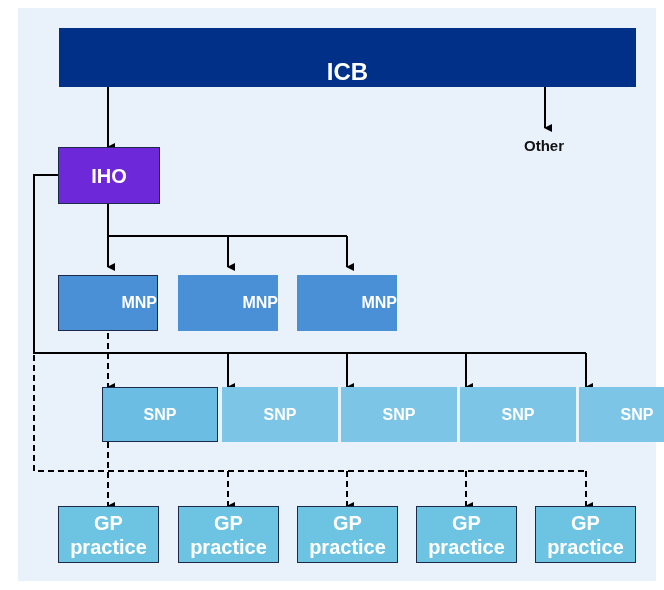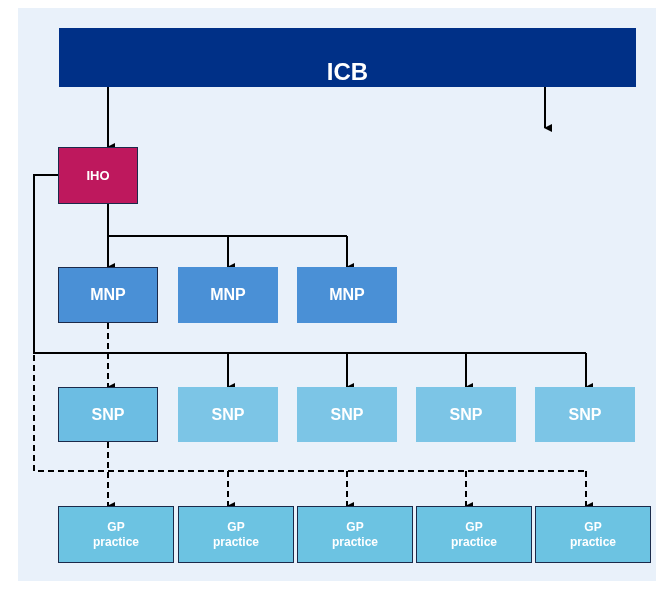--- a/index.html
+++ b/index.html
@@ -1,25 +1,25 @@
 <!DOCTYPE html>
 <html><head>
 <meta charset="utf-8">
 <style>
   html,body{margin:0;padding:0;background:#ffffff;}
   body{width:664px;height:590px;position:relative;overflow:hidden;font-family:"Liberation Sans",sans-serif;}
   #panel{position:absolute;left:18px;top:8px;width:638px;height:573px;background:#e9f1fa;}
   .box{position:absolute;display:flex;align-items:center;justify-content:center;text-align:center;color:#ffffff;font-weight:bold;box-sizing:border-box;line-height:1.2;}
   #icb{left:59px;top:28px;width:577px;height:59px;background:#003087;font-size:24px;align-items:flex-end;}
-  #iho{left:58px;top:147px;width:80px;height:57px;background:#be185d;border:1.5px solid #1b2a4a;font-size:13px;}
-  .mnp{top:267px;width:100px;height:56px;background:#4a90d6;font-size:16px;}
+  #iho{left:58px;top:147px;width:102px;height:57px;background:#6d28d9;border:1.5px solid #1b2a4a;font-size:20px;}
+  .mnp{top:275px;width:100px;height:56px;background:#4a90d6;font-size:16px;justify-content:flex-end;}
   .mnp.first{border:1.5px solid #1b2a4a;}
-  .snp{top:387px;width:100px;height:55px;background:#7cc5e6;font-size:16px;}
+  .snp{top:387px;width:116px;height:55px;background:#7cc5e6;font-size:16px;margin-left:44px;}
   .snp.first{background:#6cbde3;border:1.5px solid #1b2a4a;}
-  .gp{top:506px;width:116px;height:57px;background:#6cc3e2;border:1.5px solid #1b2a4a;font-size:12px;}
+  .gp{top:506px;width:101px;height:57px;background:#6cc3e2;border:1.5px solid #1b2a4a;font-size:20px;}
   #other{position:absolute;left:474px;top:136px;width:140px;text-align:center;font-weight:bold;font-size:15px;color:#111;line-height:1.3;}
   svg#lines{position:absolute;left:0;top:0;}
 </style>
 </head>
 <body>
 
 <div id="panel"></div>
 
 <svg id="lines" width="664" height="590">
   <defs>
@@ -55,20 +55,21 @@
     <line x1="466" y1="471" x2="466" y2="506" marker-end="url(#arr)"></line>
     <line x1="586" y1="471" x2="586" y2="506" marker-end="url(#arr)"></line>
   </g>
 </svg>
 
 <div id="icb" class="box">
   <span>ICB</span>
 </div>
 
 <div id="other">
+  <div>Other</div>
 </div>
 
 <div id="iho" class="box">
   <span>IHO</span>
 </div>
 
 <div class="box mnp first" style="left:58px;">
     <span>MNP</span>
   </div>
 <div class="box mnp" style="left:178px;">

